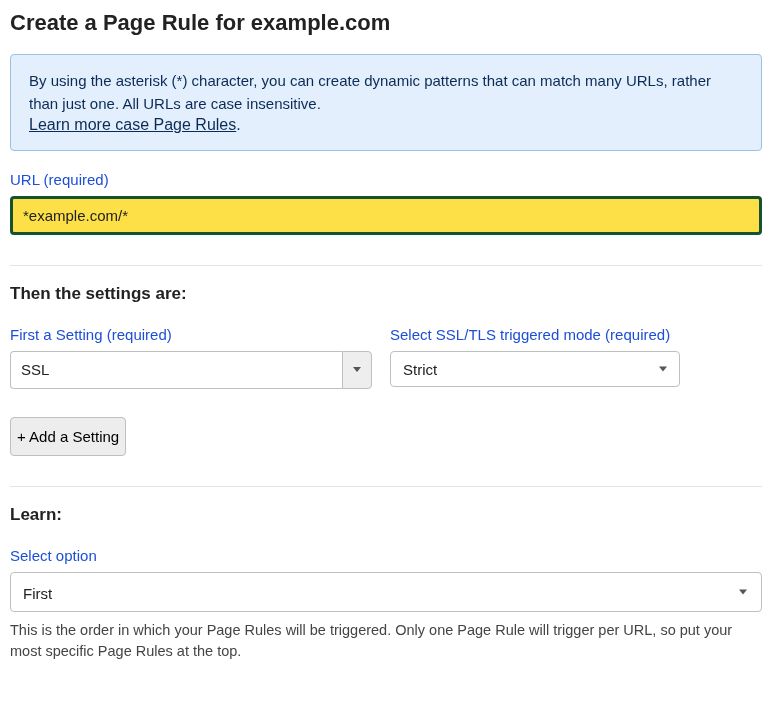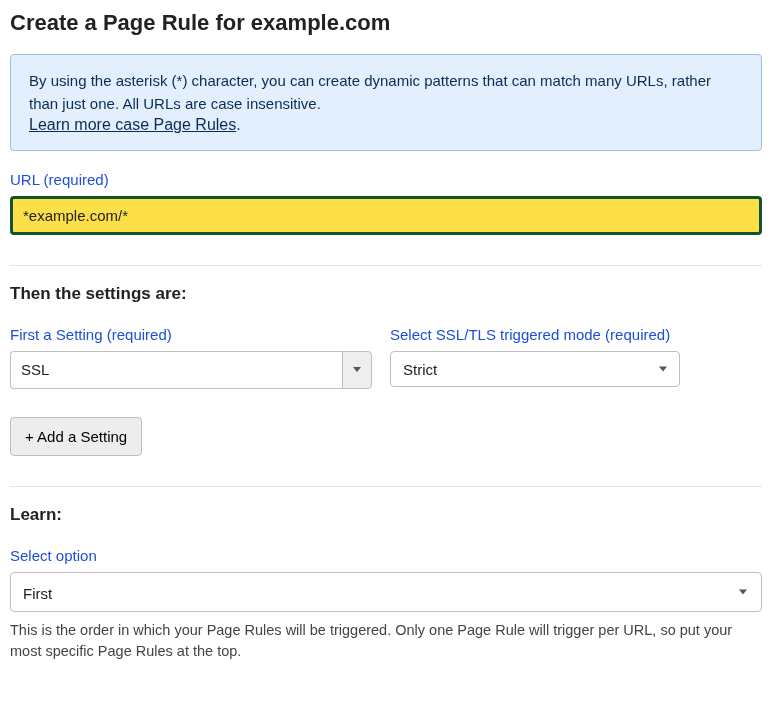--- a/index.html
+++ b/index.html
@@ -25,21 +25,21 @@
     .col2 { width: 290px; }
     
     .select-wrap { position: relative; display: flex; }
     .select-main { flex: 1; border: 1px solid #bfbfbf; border-right: none; border-radius: 4px 0 0 4px; padding: 8px 10px; font-size: 15px; background: #fff; cursor: pointer; height: 38px; display:flex; align-items:center; }
     .select-btn { width: 30px; border: 1px solid #bfbfbf; border-radius: 0 4px 4px 0; background: #eee; display: flex; align-items: center; justify-content: center; cursor: pointer; }
     .caret-down { width: 0; height: 0; border-left: 4px solid transparent; border-right: 4px solid transparent; border-top: 5px solid #555; }
     
     .select-simple { position: relative; border: 1px solid #bfbfbf; border-radius: 4px; padding: 8px 30px 8px 12px; font-size: 15px; background: #fff; cursor: pointer; height: 36px; display:flex; align-items:flex-end; }
     .select-simple .caret-down { position: absolute; right: 12px; top: 50%; transform: translateY(-50%); }
     
-    .add-btn { border: 1px solid #bfbfbf; background: #ededed; border-radius: 4px; padding: 10px 14px; font-size: 15px; cursor: pointer; display: inline-block; }
+    .add-btn { border: 1px solid #bfbfbf; background: #ededed; border-radius: 4px; padding: 10px 6px; font-size: 15px; cursor: pointer; display: inline-block; }
     
     .full-select { position: relative; border: 1px solid #bfbfbf; border-radius: 4px; padding: 9px 30px 9px 12px; font-size: 15px; background: #fff; cursor: pointer; width: 100%; height: 40px; display:flex; align-items:flex-end; }
     .full-select .caret-down { position: absolute; right: 14px; top: 50%; transform: translateY(-50%); }
     
     .help-text { font-size: 14.5px; color: #444; margin-top: 8px; line-height: 1.5; }
   </style>
 </head>
 <body>
 
 

